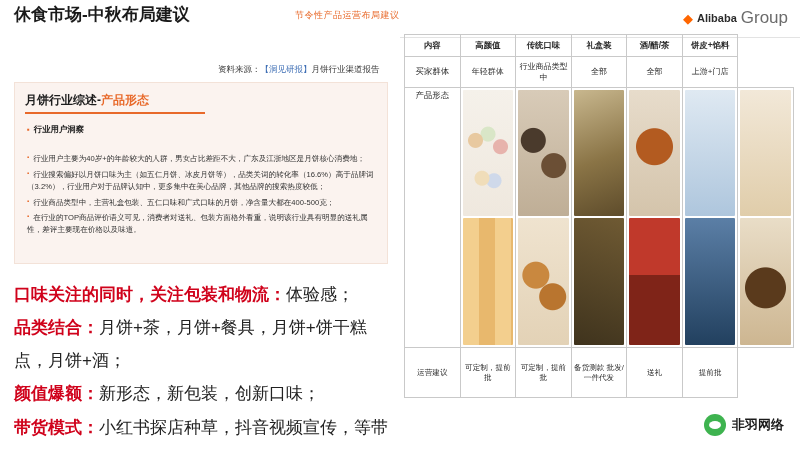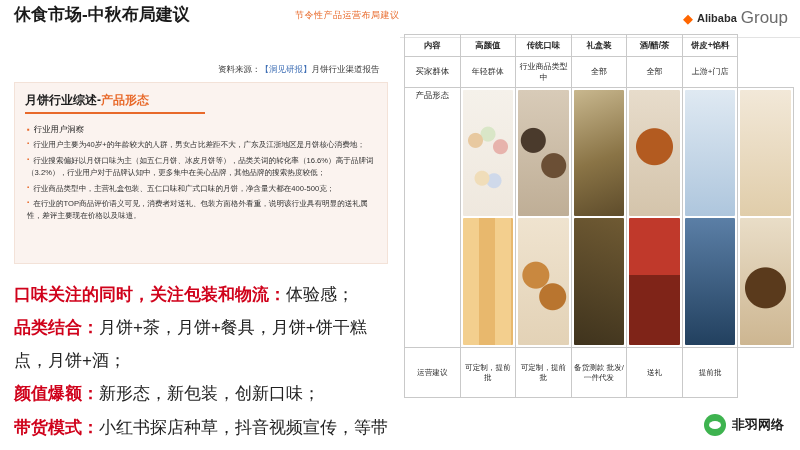--- a/index.html
+++ b/index.html
@@ -59,22 +59,22 @@
   .card-title .accent { color:#e8692a; }
   .card-rule {
     position:absolute; left:10px; top:29px; width:180px; height:2px;
     background:#e8692a;
   }
   .bullets {
     position:absolute; left:12px; top:40px; width:352px;
     font-size:7.6px; line-height:1.55; color:#333;
   }
   .b-head {
-    font-weight:normal; font-size:8.4px; color:#1c1c1c;
-    margin-bottom:3px;
+    font-weight:bold; font-size:8.4px; color:#1c1c1c;
+    margin-bottom:17px;
   }
   .b-head:before {
     content:"▪"; color:#e8692a; margin-right:4px; font-size:8px;
   }
   .b-item { margin-bottom:4px; text-indent:0; }
   .b-item:before {
     content:"▪"; color:#e8692a; margin-right:4px; font-size:6px;
     vertical-align:2px;
   }
 

